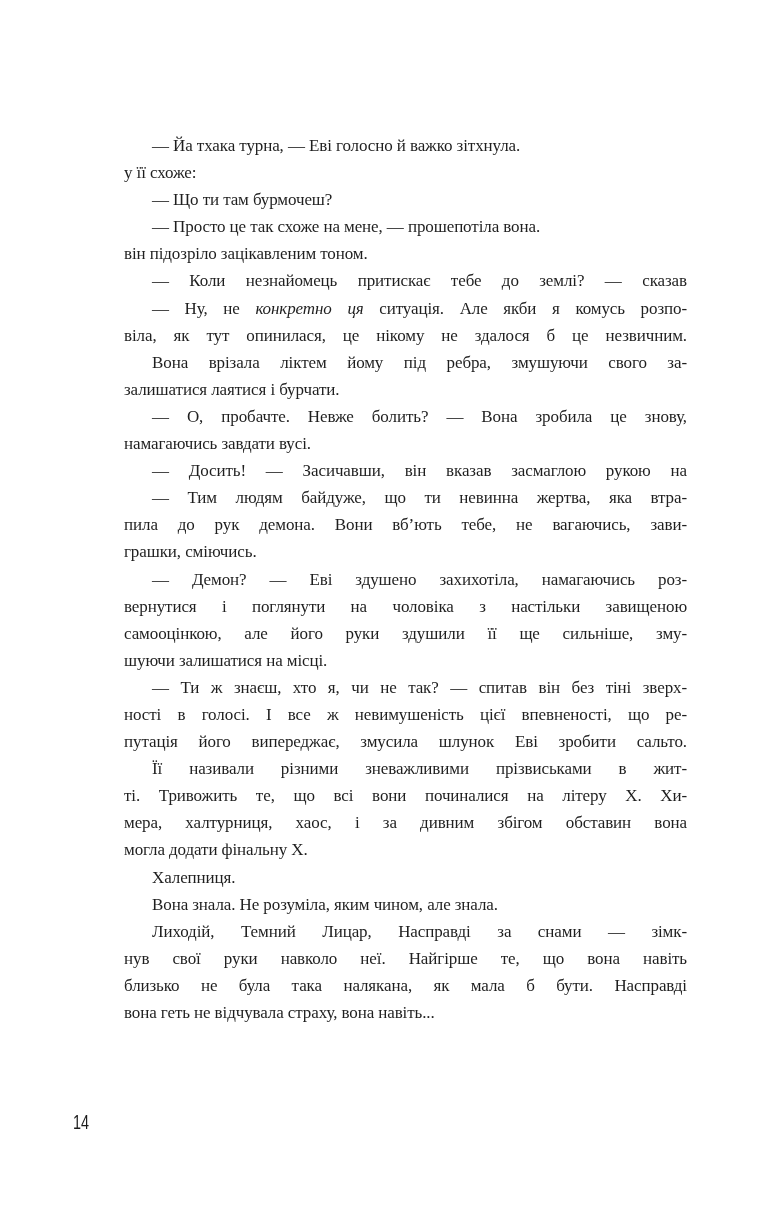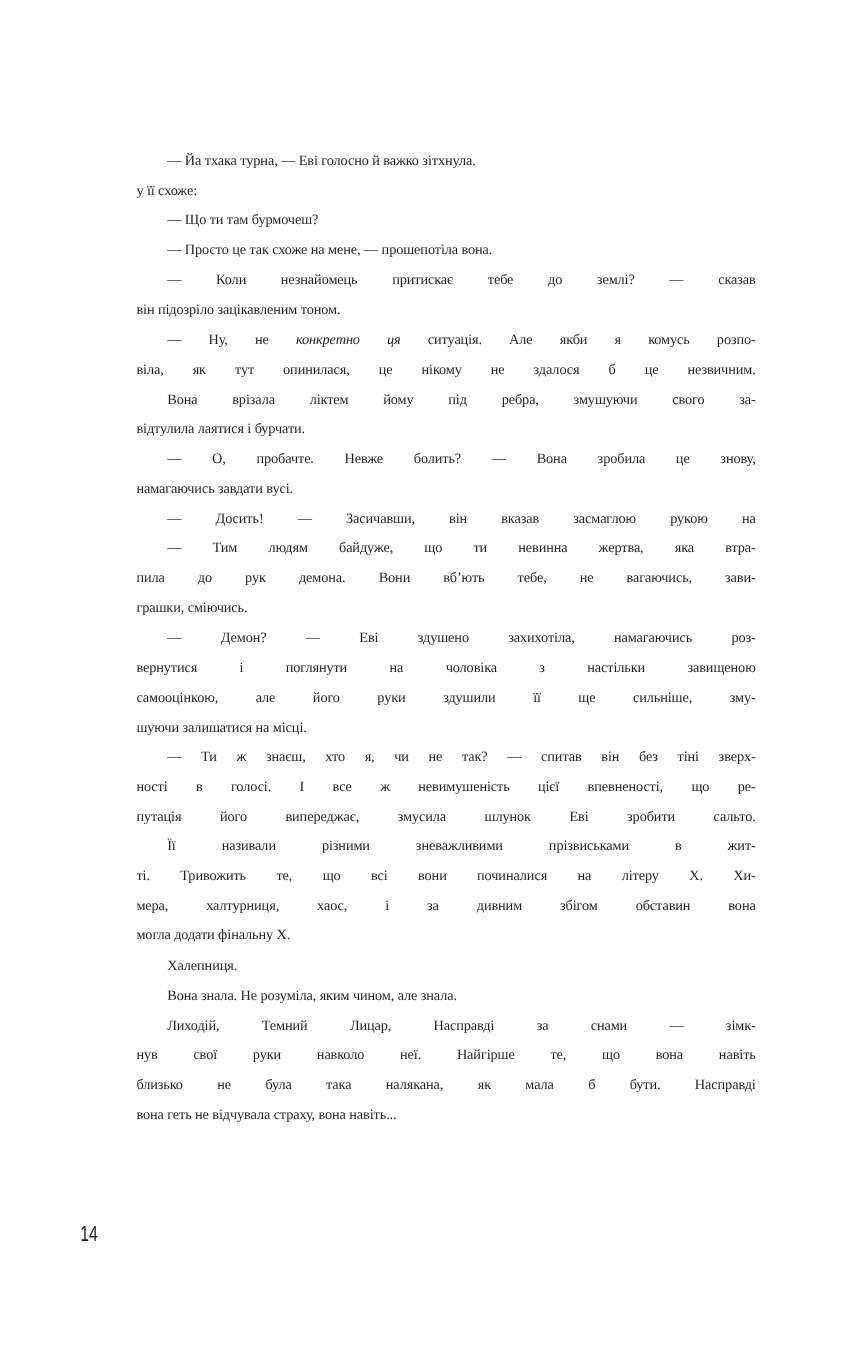--- a/index.html
+++ b/index.html
@@ -16,21 +16,21 @@
   }
   .text-block {
     position: absolute;
     left: 124px;
     top: 132px;
     width: 563px;
     font-family: "Liberation Serif", serif;
     color: #1f1f1f;
   }
   .line {
-    font-size: 13px;
+    font-size: 17px;
     line-height: 27.1px;
     height: 27.1px;
     letter-spacing: -0.1px;
     overflow: hidden;
     text-align: justify;
     text-align-last: left;
     white-space: normal;
   }
   .line.just {
     text-align-last: justify;
@@ -55,26 +55,26 @@
 </head>
 <body>
 
 <div class="page">
 
   <main class="text-block">
     <div class="line ind">— Йа тхака турна, — Еві голосно й важко зітхнула.</div>
     <div class="line">у її схоже:</div>
     <div class="line ind">— Що ти там бурмочеш?</div>
     <div class="line ind">— Просто це так схоже на мене, — прошепотіла вона.</div>
+    <div class="line">він підозріло зацікавленим тоном.</div>
     <div class="line ind just">— Коли незнайомець притискає тебе до землі? — сказав</div>
-    <div class="line">він підозріло зацікавленим тоном.</div>
     <div class="line ind just"><span>— Ну, не </span><i>конкретно ця</i><span> ситуація. Але якби я комусь розпо-</span></div>
     <div class="line just">віла, як тут опинилася, це нікому не здалося б це незвичним.</div>
     <div class="line ind just">Вона врізала ліктем йому під ребра, змушуючи свого за-</div>
-    <div class="line">відтулила лаятися і бурчати.</div>
+    <div class="line">залишатися лаятися і бурчати.</div>
     <div class="line ind just">— О, пробачте. Невже болить? — Вона зробила це знову,</div>
     <div class="line">намагаючись завдати вусі.</div>
     <div class="line ind just">— Досить! — Засичавши, він вказав засмаглою рукою на</div>
     <div class="line ind just">— Тим людям байдуже, що ти невинна жертва, яка втра-</div>
     <div class="line just">пила до рук демона. Вони вб’ють тебе, не вагаючись, зави-</div>
     <div class="line">грашки, сміючись.</div>
     <div class="line ind just">— Демон? — Еві здушено захихотіла, намагаючись роз-</div>
     <div class="line just">вернутися і поглянути на чоловіка з настільки завищеною</div>
     <div class="line just">самооцінкою, але його руки здушили її ще сильніше, зму-</div>
     <div class="line">шуючи залишатися на місці.</div>

